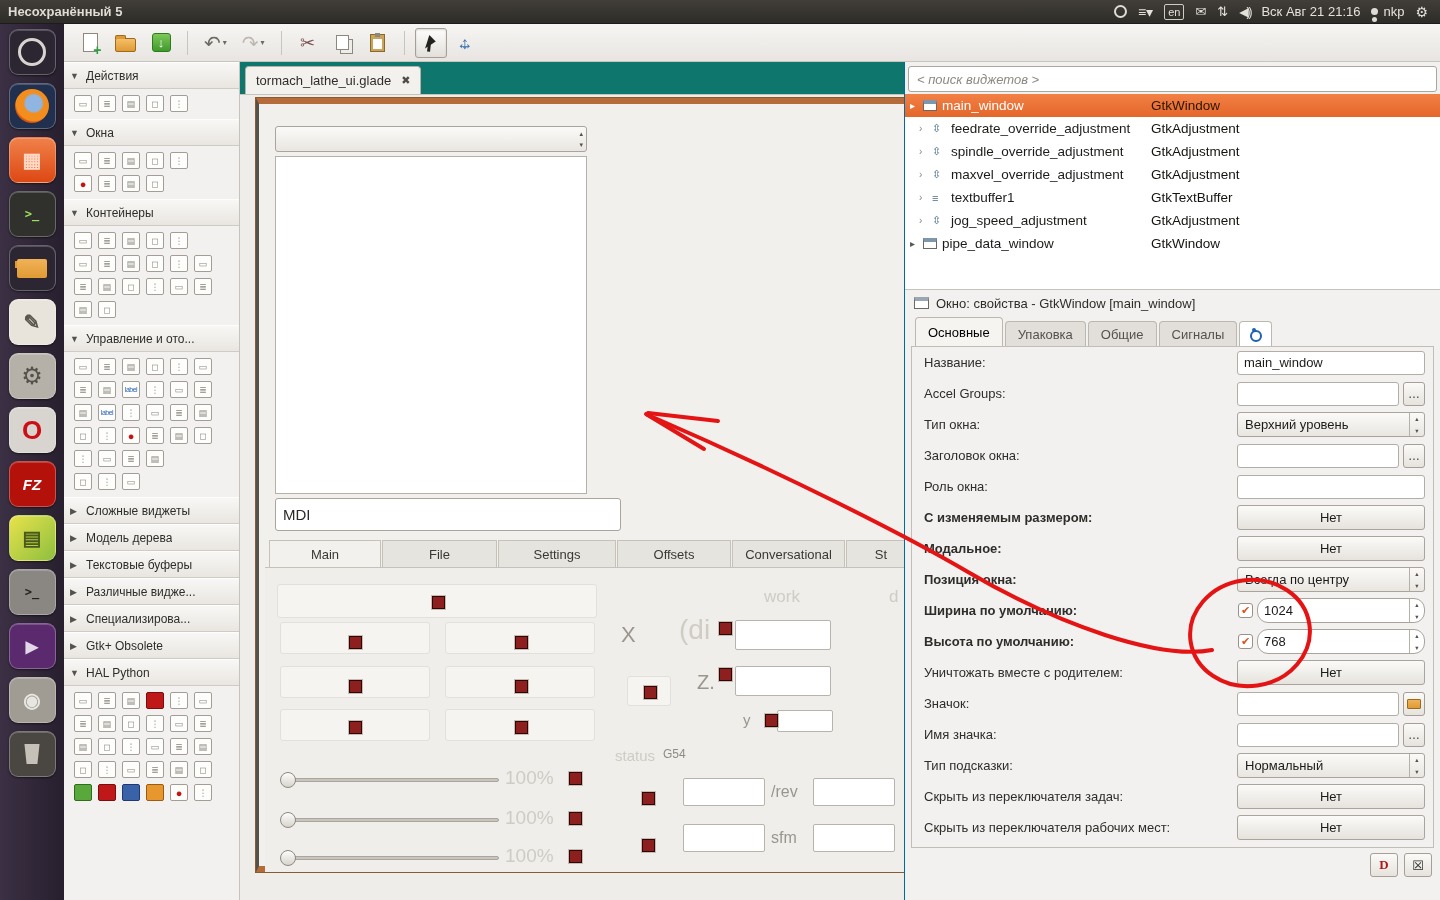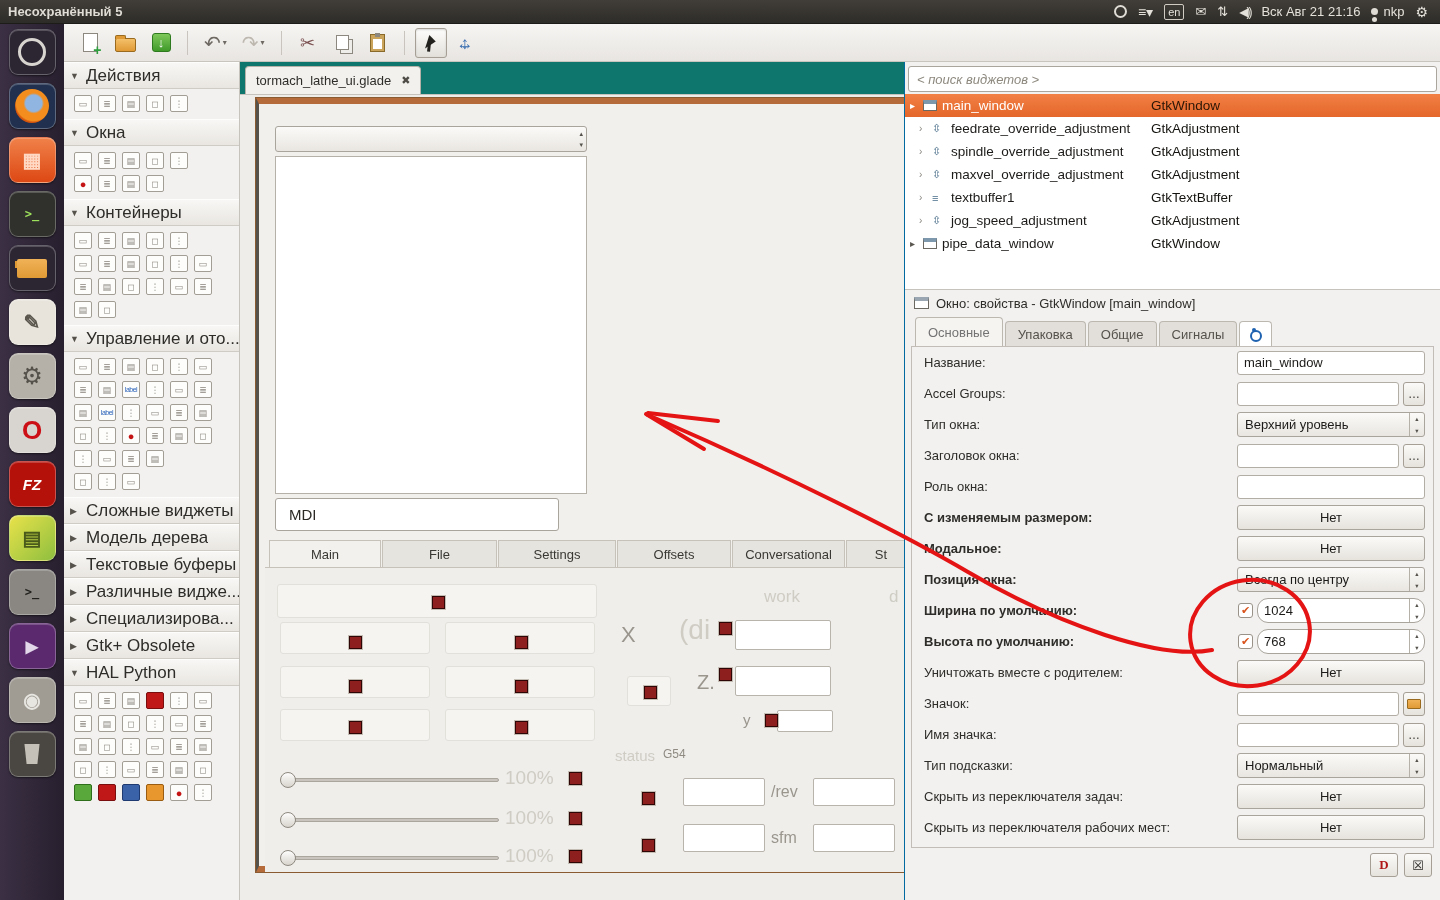--- a/index.html
+++ b/index.html
@@ -63,21 +63,21 @@
 .ic-move{position:relative;width:18px;height:20px}
 .ic-move::before{content:"↔";position:absolute;left:0;top:1px;font-size:17px;color:#3a6fb0;font-weight:bold}
 .ic-move::after{content:"↕";position:absolute;left:4px;top:1px;font-size:17px;color:#3a6fb0;font-weight:bold}
 
 #gbody{flex:1;display:flex;min-height:0}
 
 
 #palette{width:176px;flex:none;border-right:1px solid #c6c2bc;overflow:hidden;background:#f2f1ef}
 .psec-h{height:27px;display:flex;align-items:center;gap:6px;padding-left:6px;background:linear-gradient(#f8f7f5,#e9e6e1);border-bottom:1px solid #cfccc5;border-top:1px solid #fdfdfc}
 .psec-h .tri{font-size:9px;color:#55524c;width:10px}
-.psec-h .plab{font-size:17px;color:#2e2d2a;white-space:nowrap;overflow:hidden}
+.psec-h .plab{font-size:12px;color:#2e2d2a;white-space:nowrap;overflow:hidden}
 .pgrid{padding:3px 0 4px 0}
 .prow-icons{display:flex;padding-left:7px}
 .wicon{width:18px;height:17px;background:#fdfdfc;border:1px solid #a39e95;margin:3px;border-radius:2px;display:inline-flex;align-items:center;justify-content:center;font-size:9px;color:#8a857c;overflow:hidden}
 .v0::before{content:"▭"}.v1::before{content:"≣"}.v2::before{content:"▤"}.v3::before{content:"◻"}.v4::before{content:"⋮"}
 .wicon.red-circle::before{content:"●";color:#c41414;font-size:11px}
 .wicon.red-sq{background:#c01818;border-color:#7a0d0d}.wicon.red-sq::before{content:""}
 .wicon.green-sq{background:#59a83c;border-color:#2e6e1a}.wicon.green-sq::before{content:""}
 .wicon.blue-sq{background:#3a62a8;border-color:#1e3a70}.wicon.blue-sq::before{content:""}
 .wicon.orange-sq{background:#e8972f;border-color:#9a5c10}.wicon.orange-sq::before{content:""}
 .wicon.label-ic::before{content:"label";font-size:7px;color:#2a62b8;letter-spacing:-0.5px}
@@ -85,21 +85,21 @@
 
 #center{flex:1;display:flex;flex-direction:column;min-width:0}
 #tabbar{height:33px;flex:none;background:#0f766e;border-bottom:1px solid #c6c2bc;display:flex;align-items:flex-end;padding-left:5px}
 .ftab{height:28px;display:flex;align-items:center;gap:10px;padding:0 10px;background:#f2f1ee;border:1px solid #b5b1a9;border-bottom:none;border-radius:4px 4px 0 0;font-size:13px}
 .closex{font-size:11px;color:#504d47}
 #canvas{flex:1;position:relative;background:#eeedea;overflow:hidden}
 #design{position:absolute;left:16px;top:3px;width:680px;height:774px;background:#f1f0ed;border-top:6px solid #b56c3a;border-bottom:6px solid #b56c3a;border-left:3px solid #55514b;box-shadow:0 0 0 1px #8a5a30}
 .d-combo{position:absolute;left:16px;top:22px;width:312px;height:26px;background:linear-gradient(#fbfaf8,#e9e6e1);border:1px solid #a9a49c;border-radius:3px}
 .d-combo .spins{position:absolute;right:3px;top:1px;font-size:7px;line-height:11px;color:#55524c;text-align:center}
 .d-list{position:absolute;left:16px;top:52px;width:312px;height:338px;background:#fff;border:1px solid #b5b1a9}
-.d-entry{position:absolute;left:16px;top:394px;width:284px;height:33px;background:#fff;border:1px solid #a9a49c;border-radius:3px;font-size:15px;color:#2a2925;display:flex;align-items:center;padding-left:13px}
+.d-entry{position:absolute;left:16px;top:394px;width:346px;height:33px;background:#fff;border:1px solid #a9a49c;border-radius:3px;font-size:15px;color:#2a2925;display:flex;align-items:center;padding-left:7px}
 #dtabs{position:absolute;left:10px;top:436px;display:flex}
 .dtab{height:27px;border:1px solid #c6c2ba;border-bottom:none;background:#e6e4df;display:flex;align-items:center;justify-content:center;font-size:13px;color:#3a3833;margin-right:1px}
 .dtab.act{background:#f2f1ee}
 .d-note{position:absolute;left:6px;top:463px;width:670px;height:305px;border-top:1px solid #c6c2ba;background:#efeeeb}
 #dwidgets{position:absolute;inset:0}
 .d-panel{position:absolute;background:#f5f4f1;border:1px solid #e2e0da;border-radius:3px}
 .d-field{position:absolute;background:#fff;border:1px solid #b8b3ab;border-radius:2px}
 .d-check{position:absolute;width:13px;height:13px;background:#8e1f1f;border:1px solid #2e0606;box-shadow:0 0 0 1px #c4bdb4}
 .d-slider{position:absolute;height:4px;background:#c9c5be;border-radius:2px;border:1px solid #aaa59d}
 .d-slider .knob{position:absolute;left:-2px;top:-7px;width:16px;height:16px;border-radius:50%;background:linear-gradient(#fdfdfc,#d8d4cd);border:1px solid #8d887f}
@@ -116,21 +116,21 @@
 .trow .exp.child{margin-left:9px;color:#8a8780}
 .ti{width:17px;flex:none;font-size:11px;color:#4a6e8a;display:inline-flex;align-items:center}
 .ti-win{width:14px;height:11px;background:#fff;border:1px solid #6b6861;border-top:4px solid #7d97ad;margin-right:3px}
 .tname{margin-left:2px}
 .ttype{position:absolute;left:246px;color:#14130f}
 .trow.sel .ttype{color:#2a1505}
 #propsheader{height:26px;display:flex;align-items:center;gap:7px;padding:0 9px;flex:none}
 .mini-win{width:15px;height:12px;background:#fff;border:1px solid #6b6861;border-top:4px solid #9aa7b2;flex:none}
 #proptabs{display:flex;align-items:flex-end;height:30px;padding-left:10px;flex:none}
 .ptab{height:25px;padding:0 12px;display:flex;align-items:center;border:1px solid #bcb8b0;border-bottom:none;border-radius:4px 4px 0 0;background:#e2dfda;color:#55524c;margin-right:2px;font-size:13px}
-.ptab.act{background:#f5f4f1;color:#737373;height:29px}
+.ptab.act{background:#f5f4f1;color:#000000;height:29px}
 .ptab.a11y{padding:0 8px;background:#fff}
 #propbox{margin:0 6px;border:1px solid #c2beb7;background:#f2f1ef;height:502px;overflow:hidden;flex:none}
 .prowp{height:31px;display:flex;align-items:center;padding:0 8px 0 12px}
 .prowp.bold .plabel{font-weight:bold}
 .plabel{flex:1;white-space:nowrap;overflow:hidden}
 .pctl{display:flex;align-items:center;gap:4px;flex:none}
 .pinput{height:24px;background:#fff;border:1px solid #b2ada5;border-radius:3px;padding:0 6px;display:inline-flex;align-items:center;font-size:13px;color:#1c1b19}
 .w188{width:188px}.w162{width:162px}
 .sqbtn{width:22px;height:24px;border:1px solid #a59f96;border-radius:3px;background:linear-gradient(#fbfaf8,#e6e3dd);display:inline-flex;align-items:center;justify-content:center;font-size:12px;color:#3a3833}
 .mini-folder{width:14px;height:10px;background:linear-gradient(#f0b257,#e09a35);border:1px solid #9a6b1e;border-radius:1px}

